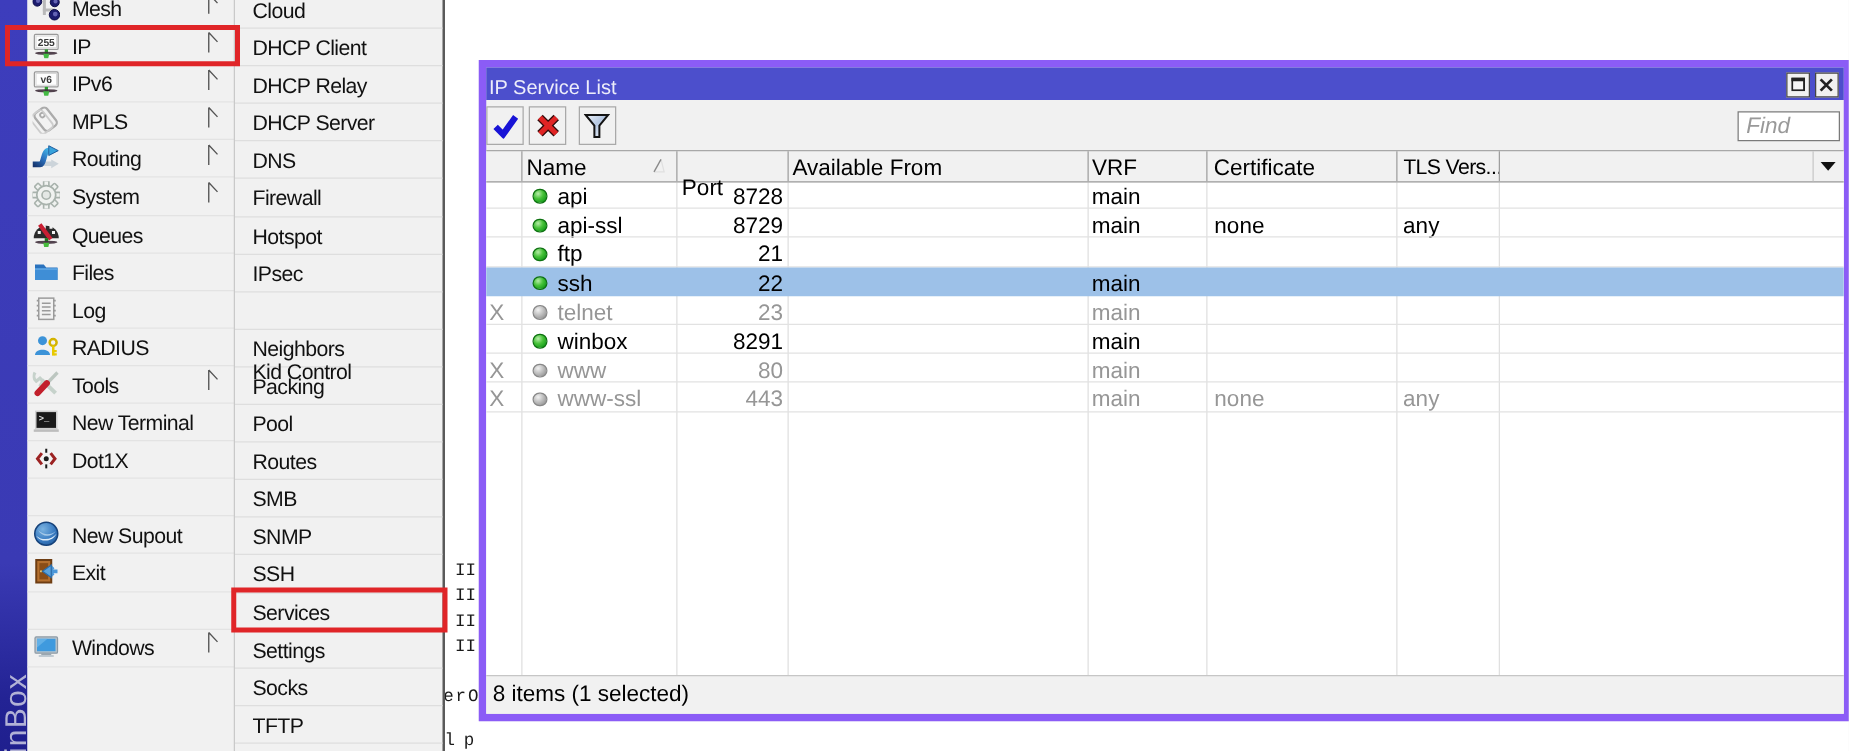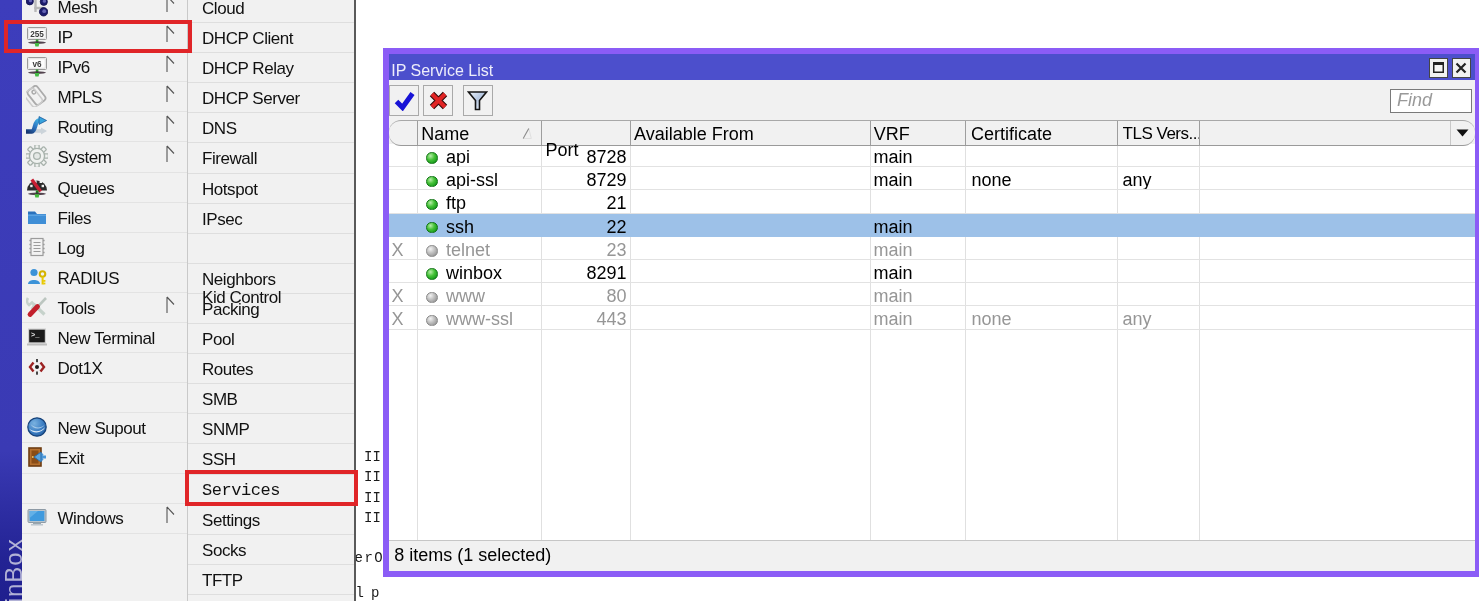--- a/index.html
+++ b/index.html
@@ -287,21 +287,21 @@
 <div class="si" style="top:176.6px;height:22px;">Hotspot</div>
 <div class="si" style="top:206.7px;height:22px;">IPsec</div>
 <div class="si" style="top:236.8px;height:22px;margin-top:48px;">Kid Control</div>
 <div class="si" style="top:266.9px;height:22px;">Neighbors</div>
 <div class="si" style="top:296.9px;height:22px;">Packing</div>
 <div class="si" style="top:327.1px;height:22px;">Pool</div>
 <div class="si" style="top:357.2px;height:22px;">Routes</div>
 <div class="si" style="top:387.2px;height:22px;">SMB</div>
 <div class="si" style="top:417.4px;height:22px;">SNMP</div>
 <div class="si" style="top:447.4px;height:22px;">SSH</div>
-<div class="si" style="top:477.6px;height:22px;font-family:Liberation Mono, monospace;">Services</div>
+<div class="si" style="top:477.6px;height:22px;">Services</div>
 <div class="si" style="top:507.7px;height:22px;">Settings</div>
 <div class="si" style="top:537.8px;height:22px;">Socks</div>
 <div class="si" style="top:567.9px;height:22px;">TFTP</div>
 </div>
 <div class="abs" style="left:383.2px;top:48.4px;width:1085.6px;height:516.6px;border:6px solid #8b5cf6;background:#f1f1f1;">
 <div class="abs" style="left:0;top:0;width:100%;height:25.6px;background:#4c4fcc;">
       <div style="position:absolute;left:2px;top:0;height:25.6px;line-height:33.4px;font-size:16px;color:#ededfa;">IP Service List</div>
     </div>
 <div class="tbtn" style="left:1039.6px;top:3.3px;width:17.2px;height:18px;border:1px solid #454545;">
       <svg width="11" height="11" viewBox="0 0 11 11" style="">
@@ -331,21 +331,21 @@
           <linearGradient id="fg" x1="0" y1="0" x2="1" y2="1">
             <stop offset="0" stop-color="#eef3fa"></stop>
             <stop offset="0.45" stop-color="#b6c8e2"></stop>
             <stop offset="1" stop-color="#f4f7fc"></stop>
           </linearGradient>
         </defs>
         <path d="M1.5 2 L19.5 2 L12.5 10.5 L12.5 19.5 L8.5 19.5 L8.5 10.5 Z" fill="url(#fg)" stroke="#141414" stroke-width="1.6"></path>
       </svg>
     </div>
 <div class="abs" style="left:1000.8px;top:34.6px;width:82px;height:23.6px;box-sizing:border-box;background:#fff;border:1px solid #7a7a7a;font-size:18px;font-style:italic;color:#999;line-height:21px;padding-left:6px;">Find</div>
-<div class="abs" style="left:0;top:65.4px;width:100%;height:26.0px;background:#f1f1f1;border-top:1.5px solid #a8a8a8;border-bottom:1.5px solid #9a9a9a;box-sizing:border-box;z-index:5;border-radius:12px;">
+<div class="abs" style="left:0;top:65.4px;width:100%;height:26.0px;background:#f1f1f1;border-top:1.5px solid #a8a8a8;border-bottom:1.5px solid #9a9a9a;box-sizing:border-box;z-index:5;">
 <div class="cell" style="left:32.0px;top:2px;height:22px;line-height:22px;">Name</div>
 <div class="cell" style="left:156.3px;top:18px;height:22px;line-height:22px;">Port</div>
 <div class="cell" style="left:244.8px;top:2px;height:22px;line-height:22px;">Available From</div>
 <div class="cell" style="left:484.5px;top:2px;height:22px;line-height:22px;">VRF</div>
 <div class="cell" style="left:581.8px;top:2px;height:22px;line-height:22px;">Certificate</div>
 <div class="cell" style="left:733.4px;top:2px;height:22px;line-height:22px;width:76.4px;overflow:hidden;font-size:17px;letter-spacing:-0.5px;">TLS Vers...</div>
 <div class="abs" style="left:132.8px;top:5px;"><svg width="11" height="13" viewBox="0 0 11 13" style="">
           <path d="M6.8 1.5 L9.3 11.5 L1.2 11.5" fill="none" stroke="#e0e0e0" stroke-width="1"></path>
           <path d="M6.8 1.5 L1.2 11.5" stroke="#8a8a8a" stroke-width="1.1"></path>
         </svg></div>

